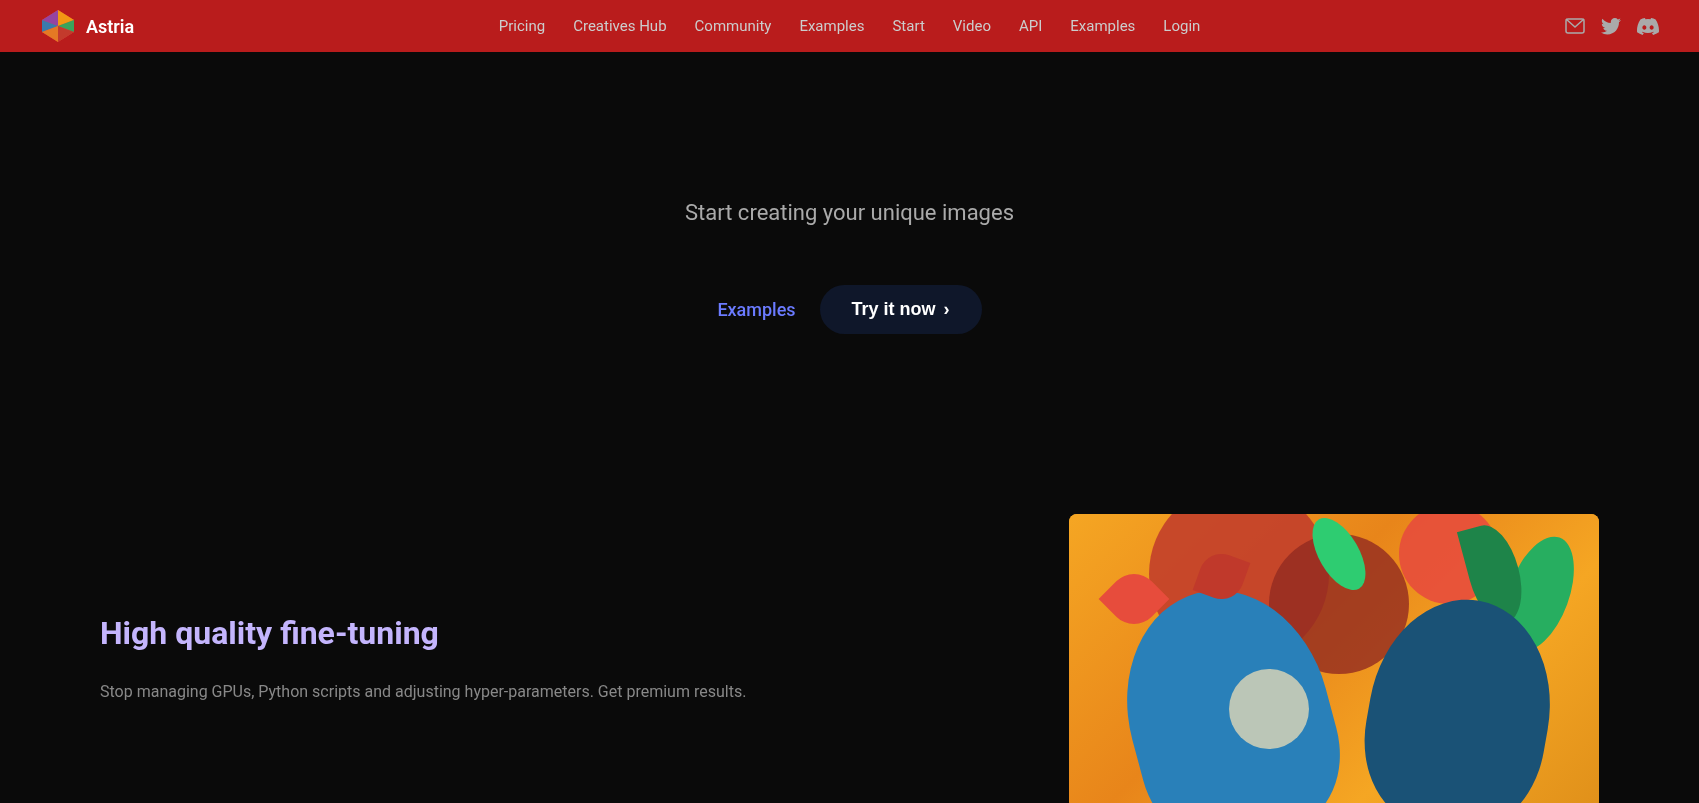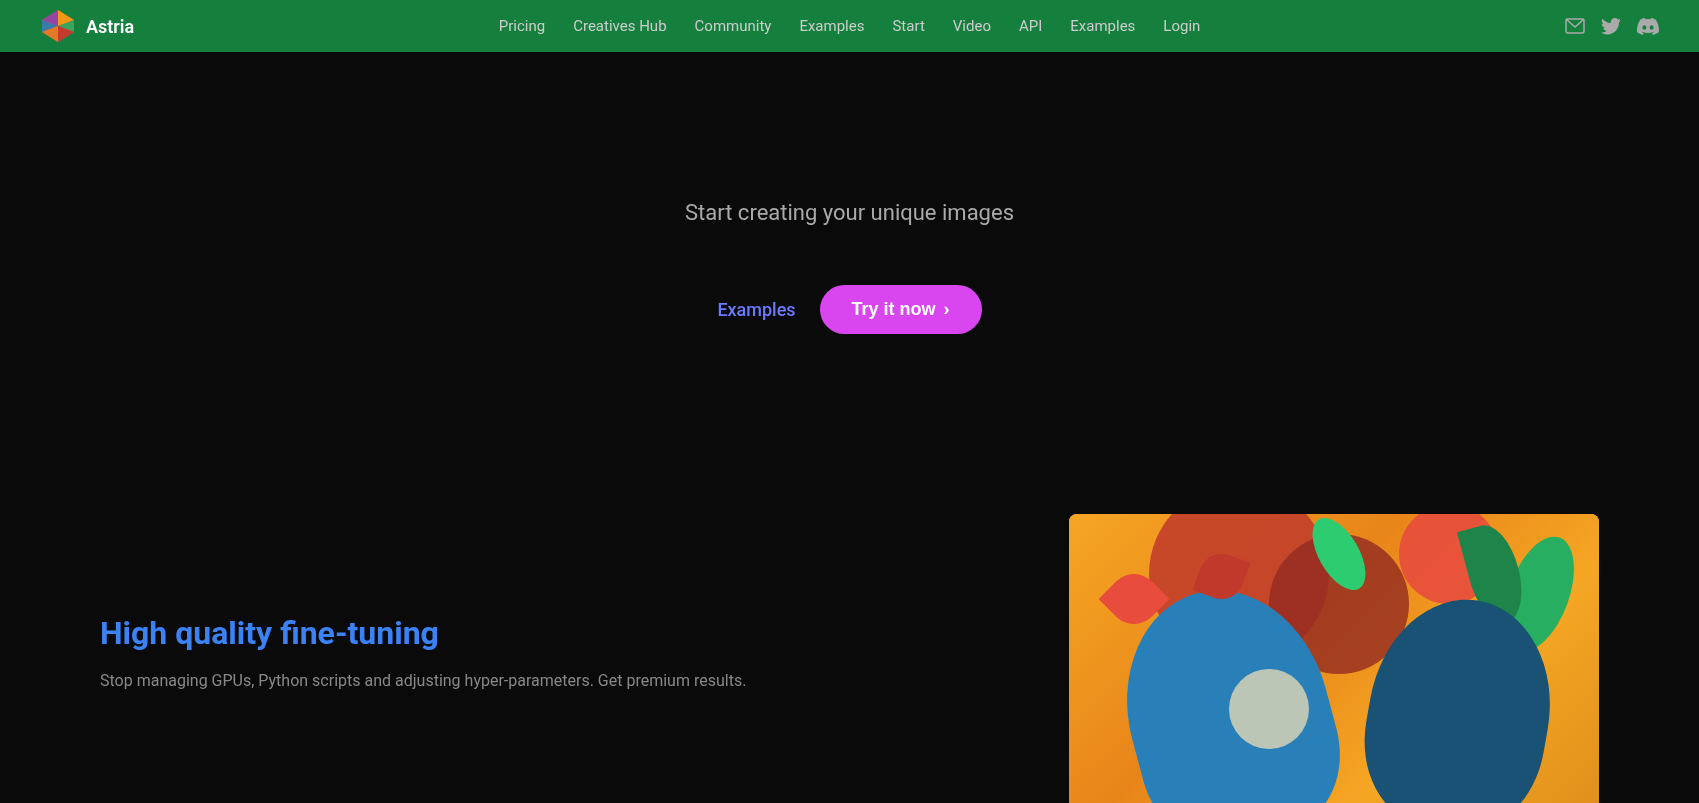--- a/index.html
+++ b/index.html
@@ -17,21 +17,21 @@
       overflow-x: hidden;
     }
 
     
     .navbar {
       display: flex;
       align-items: center;
       justify-content: space-between;
       padding: 0 40px;
       height: 52px;
-      background-color: #15803d;
+      background-color: #b91c1c;
       position: fixed;
       top: 0;
       left: 0;
       right: 0;
       z-index: 100;
     }
 
     .navbar-brand {
       display: flex;
       align-items: center;
@@ -117,21 +117,21 @@
       background: transparent;
       border: none;
       color: #6b7bff;
       font-size: 18px;
       font-weight: 500;
       cursor: pointer;
       text-decoration: none;
     }
 
     .btn-try {
-      background: #d946ef;
+      background: #0f172a;
       border: none;
       color: #ffffff;
       font-size: 18px;
       font-weight: 600;
       padding: 14px 32px;
       border-radius: 50px;
       cursor: pointer;
       display: flex;
       align-items: center;
       gap: 8px;
@@ -147,22 +147,22 @@
     }
 
     .content-left {
       flex: 0 0 800px;
       padding-top: 100px;
     }
 
     .section-title {
       font-size: 32px;
       font-weight: 700;
-      color: #3b82f6;
-      margin-bottom: 16px;
+      color: #c4b5fd;
+      margin-bottom: 27px;
     }
 
     .section-desc {
       font-size: 16px;
       color: #888888;
       line-height: 1.6;
       margin-bottom: 20px;
     }
 
     

